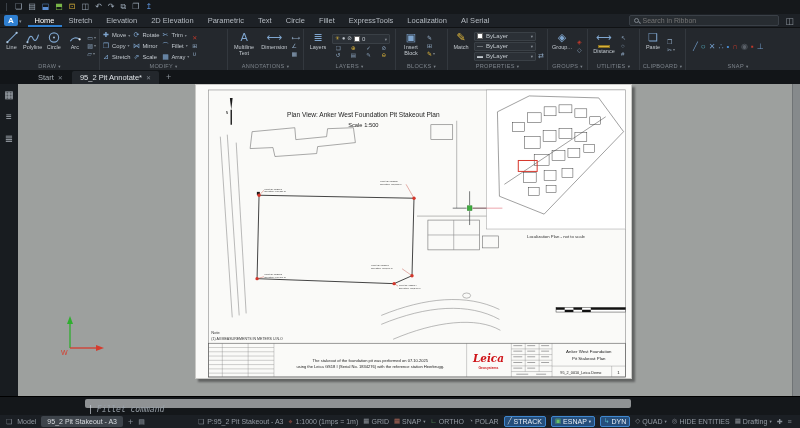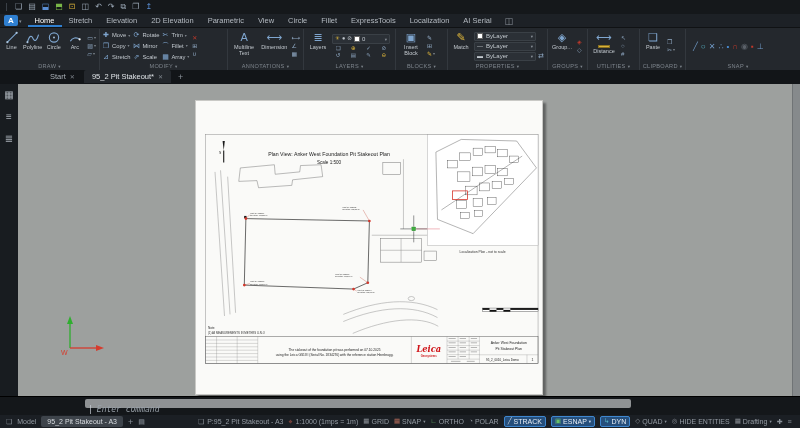--- a/index.html
+++ b/index.html
@@ -45,31 +45,31 @@
 .selcaret{margin-left:auto;font-size:4.5px;color:#8a9199}
 .lgrid{display:grid;grid-template-columns:repeat(4,1fr);gap:1px 3px;font-size:5.5px;color:#8fa8c2;text-align:center}
 .propcol{display:flex;flex-direction:column;gap:1px;justify-content:center}
 .proprow{display:flex;align-items:center;gap:2px}
 .propsel{display:flex;align-items:center;gap:3px;background:#2b3036;border:1px solid #3a4046;border-radius:1px;height:9px;padding:0 2px;font-size:6px;color:#c3c9cf;width:62px}
 .lngl{color:#c3c9cf;font-size:6px}
 .swap{font-size:7px;color:#8fa8c2}
 .rulerbar{width:12px;height:3px;background:#d9b23a;border:1px solid #8a7120;margin-top:1px}
 .snaprow{display:flex;align-items:center;gap:3px;font-size:8px;padding:0 5px}
 
-.doctabs{height:14px;background:#121518;display:flex;align-items:flex-start;padding-left:42px;gap:1px;flex:none}
+.doctabs{height:14px;background:#121518;display:flex;align-items:center;padding-left:30px;gap:1px;flex:none}
 .dtab{display:flex;align-items:center;gap:4px;font-size:7.5px;color:#a9b0b7;padding:0 8px;height:13px;white-space:nowrap}
 .dtab.active{background:#23272c;color:#dfe3e7;border-radius:2px 2px 0 0}
 .dclose{font-size:6px;color:#7d848c}
 .dplus{font-size:9px;color:#8a9199;padding:0 6px;height:13px;display:flex;align-items:center}
 
 .workspace{flex:1;display:flex;min-height:0}
 .rail{width:18px;background:#181c20;display:flex;flex-direction:column;align-items:center;padding-top:6px;gap:12px;flex:none}
 .rail span{font-size:10px;color:#aab1b8;line-height:1}
 .canvas{flex:1;position:relative;background:#9da09e;overflow:hidden}
-.paper{position:absolute;left:177px;top:16px;width:348px;height:295px;background:#fafaf8;box-shadow:3px 3px 2px rgba(0,0,0,.38);border:1px solid #c9c9c6}
+.paper{position:absolute;left:177px;top:0;width:437px;height:295px;background:#fafaf8;box-shadow:3px 3px 2px rgba(0,0,0,.38);border:1px solid #c9c9c6}
 .paper svg{position:absolute;inset:0;width:100%;height:100%}
 .ucs{position:absolute;left:40px;top:228px;width:50px;height:44px}
 .vscroll{position:absolute;right:0;top:0;bottom:0;width:8px;background:#868a8c;border-left:1px solid #707476}
 
 .cmdline{height:19px;background:#14171a;position:relative;flex:none;border-top:1px solid #000}
 .cmdbar{position:absolute;left:85px;top:2px;width:546px;height:9px;background:#8f9294;border-radius:2px}
 .cmdprompt{position:absolute;left:88px;bottom:1px;font-family:"DejaVu Sans Mono",monospace;font-size:8px;color:#99a1a9;display:flex;gap:4px;align-items:baseline}
 .cursor{color:#c7ced5}
 .ptext{font-style:italic}
 
@@ -106,26 +106,30 @@
   </div>
 
   <div class="tabrow">
     <span class="appbtn">A</span>
     <span class="appcaret">▾</span>
     <span class="rtab active">Home</span>
     <span class="rtab">Stretch</span>
     <span class="rtab">Elevation</span>
     <span class="rtab">2D Elevation</span>
     <span class="rtab">Parametric</span>
-    <span class="rtab">View</span>
+    <span class="rtab">Text</span>
     <span class="rtab">Circle</span>
     <span class="rtab">Fillet</span>
     <span class="rtab">ExpressTools</span>
     <span class="rtab">Localization</span>
     <span class="rtab">AI Serial</span>
+    <div class="searchwrap">
+      <span class="mag"></span>
+      <input placeholder="Search in Ribbon" style="">
+    </div>
     <span class="ribbon-display">◫</span>
   </div>
 
   <div class="ribbon">
 
     <div class="panel" style="width:100px">
       <div class="pbody">
         <div class="bigbtn">
           <svg viewBox="0 0 14 14">
               <path d="M2 12 L12 2" stroke="#7fa6cf" stroke-width="1.2" fill="none"></path>
@@ -450,21 +454,21 @@
         </div>
     </div>
   </div>
 
   <div class="doctabs">
     <div class="dtab">
       <span>Start</span>
       <span class="dclose">✕</span>
     </div>
     <div class="dtab active">
-      <span>95_2 Pit Stakeout*</span>
+      <span>95_2 Pit Annotate*</span>
       <span class="dclose">✕</span>
     </div>
     <span class="dplus">+</span>
   </div>
 
   <div class="workspace">
     <div class="rail">
       <span>▦</span>
       <span>≡</span>
       <span>≣</span>
@@ -650,21 +654,21 @@
       </svg>
 
       <div class="vscroll"></div>
     </div>
   </div>
 
   <div class="cmdline">
     <div class="cmdbar"></div>
     <div class="cmdprompt">
       <span class="cursor">|</span>
-      <span class="ptext">Enter command</span>
+      <span class="ptext">Fillet command</span>
     </div>
   </div>
 
   <div class="statusbar">
     <span class="sic">❏</span>
     <span>Model</span>
     <span class="slay">95_2 Pit Stakeout - A3</span>
     <span class="splus">+</span>
     <span class="sic">▤</span>
     <div class="pgroup">

